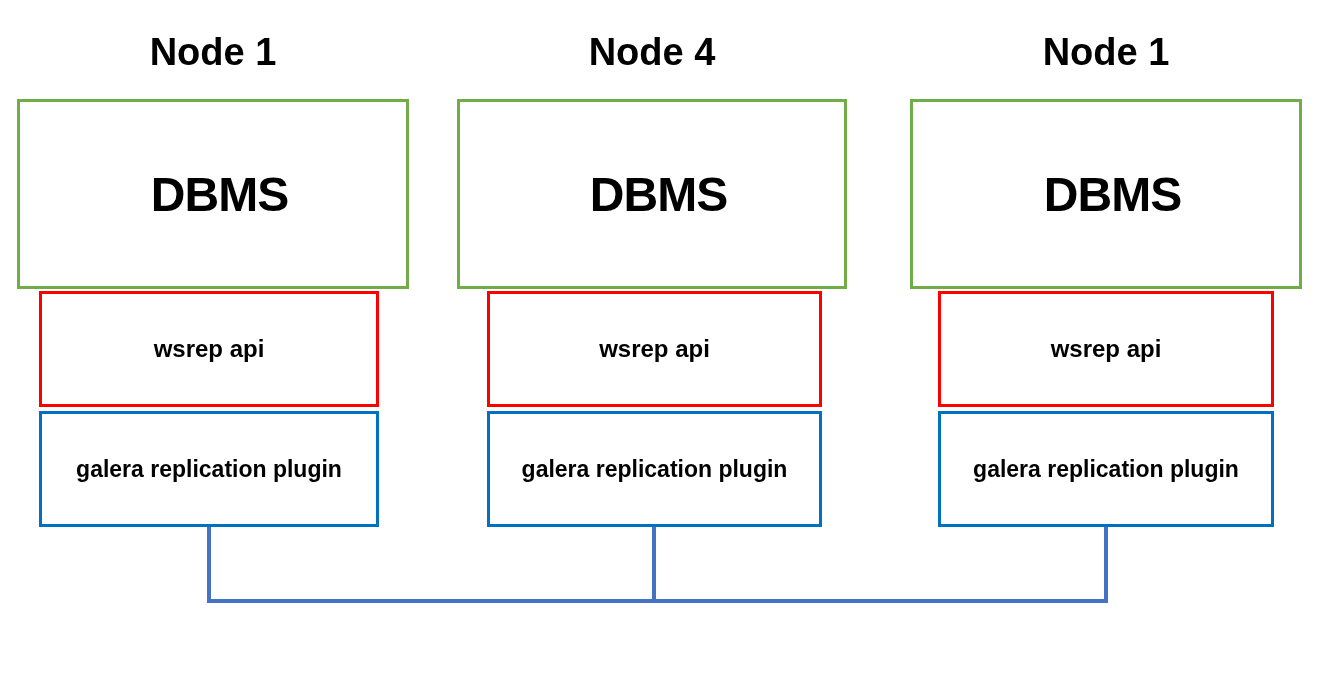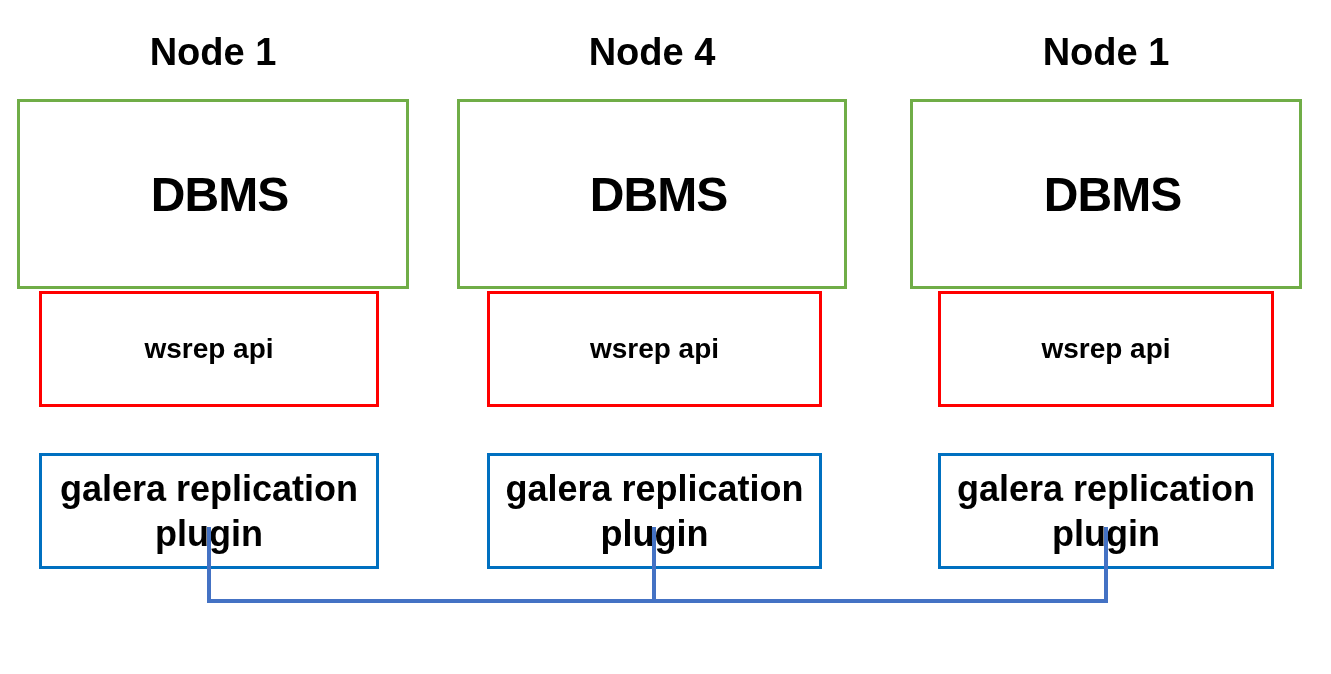--- a/index.html
+++ b/index.html
@@ -37,30 +37,29 @@
     height: 190px;
     border: 3px solid var(--dbms-border, #70AD47);
     font-size: 48px;
     letter-spacing: -1px;
     padding-left: 13px;
   }
   .wsrep {
     top: 291px;
     height: 116px;
     border: 3px solid var(--wsrep-border, #FF0000);
-    font-size: 28px;
+    font-size: 24px;
   }
   .galera {
     top: 411px;
     height: 116px;
     border: 3px solid var(--galera-border, #0070C0);
-    font-size: 36px;
+    font-size: 23px;
     line-height: 1.25;
     padding: 0 8px;
-    margin-top: 42px;
   }
   
   .n1 .dbms, .n1 .node-title { left: 17px;  width: 392px; }
   .n1 .wsrep, .n1 .galera    { left: 39px;  width: 340px; }
   
   .n2 .dbms, .n2 .node-title { left: 457px; width: 390px; }
   .n2 .wsrep, .n2 .galera    { left: 487px; width: 335px; }
   
   .n3 .dbms, .n3 .node-title { left: 910px; width: 392px; }
   .n3 .wsrep, .n3 .galera    { left: 938px; width: 336px; }

